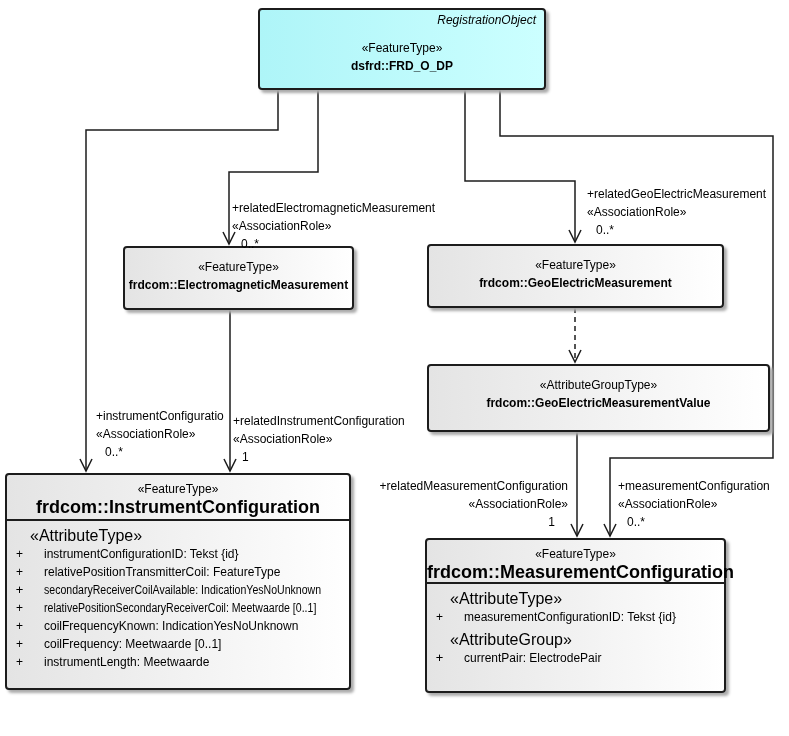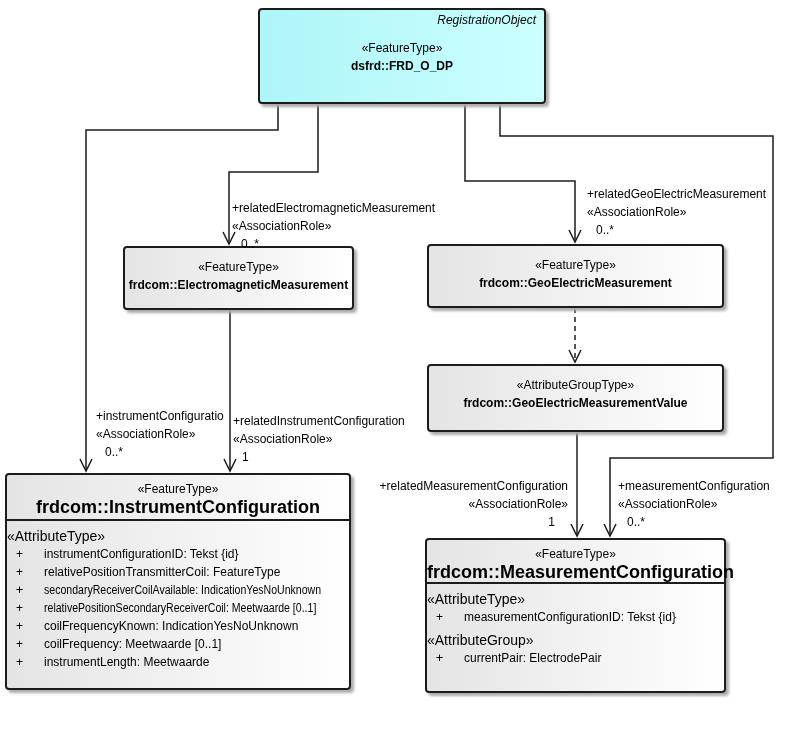--- a/index.html
+++ b/index.html
@@ -34,21 +34,21 @@
   .hdr-name{font-size:12px;font-weight:bold;}
   .compart-header{
     box-sizing:border-box;
     border-bottom:2px solid #1c1c1c;
     text-align:center;
     padding-top:6px;
   }
   .compart-header .c-stereo{font-size:12px;line-height:17px;}
   .compart-header .c-name{font-size:18px;font-weight:bold;line-height:18px;white-space:nowrap;}
   .compart-body{padding-top:6px;}
-  .attr-stereo{font-size:14px;line-height:18px;white-space:nowrap;}
+  .attr-stereo{font-size:16px;line-height:18px;padding-left:23px;white-space:nowrap;}
   .attr-stereo.gap{margin-top:5px;}
   .attr-row{position:relative;font-size:12px;line-height:18px;padding-left:37px;white-space:nowrap;}
   .attr-row .vis{position:absolute;left:9px;top:0;}
   .attr-row.condensed .txt{display:inline-block;transform:scaleX(0.88);transform-origin:0 50%;}
   .conn-label{
     position:absolute;z-index:3;
     font-size:12px;line-height:18px;white-space:nowrap;
   }
   .conn-label.right{text-align:right;}
   .conn-label .mult{padding-left:9px;}
@@ -78,37 +78,37 @@
       <path d="M224 459 L230 471 L236 459"></path>
 
       <path d="M575 308 V360" stroke-dasharray="5 4"></path>
       <path d="M569 350 L575 362 L581 350"></path>
 
       <path d="M577 432 V536"></path>
       <path d="M571 524 L577 536 L583 524"></path>
     </g>
   </svg>
 
-  <div class="uml-box cyan" style="left:258px;top:8px;width:288px;height:96px;">
+  <div class="uml-box cyan" style="left:258px;top:8px;width:288px;height:82px;">
     <div class="reg-tag">RegistrationObject</div>
     <div class="hdr-stereo" style="top:31px;">«FeatureType»</div>
     <div class="hdr-name" style="top:49px;">dsfrd::FRD_O_DP</div>
   </div>
 
   <div class="uml-box" style="left:123px;top:246px;width:231px;height:64px;">
     <div class="hdr-stereo" style="top:12px;">«FeatureType»</div>
     <div class="hdr-name" style="top:30px;">frdcom::ElectromagneticMeasurement</div>
   </div>
 
   <div class="uml-box" style="left:427px;top:244px;width:297px;height:64px;">
     <div class="hdr-stereo" style="top:12px;">«FeatureType»</div>
     <div class="hdr-name" style="top:30px;">frdcom::GeoElectricMeasurement</div>
   </div>
 
-  <div class="uml-box" style="left:427px;top:364px;width:297px;height:68px;">
+  <div class="uml-box" style="left:427px;top:364px;width:343px;height:68px;">
     <div class="hdr-stereo" style="top:12px;">«AttributeGroupType»</div>
     <div class="hdr-name" style="top:30px;">frdcom::GeoElectricMeasurementValue</div>
   </div>
 
   <div class="uml-box" style="left:5px;top:473px;width:346px;height:217px;">
     <div class="compart-header" style="height:46px;">
       <div class="c-stereo">«FeatureType»</div>
       <div class="c-name">frdcom::InstrumentConfiguration</div>
     </div>
     <div class="compart-body">

